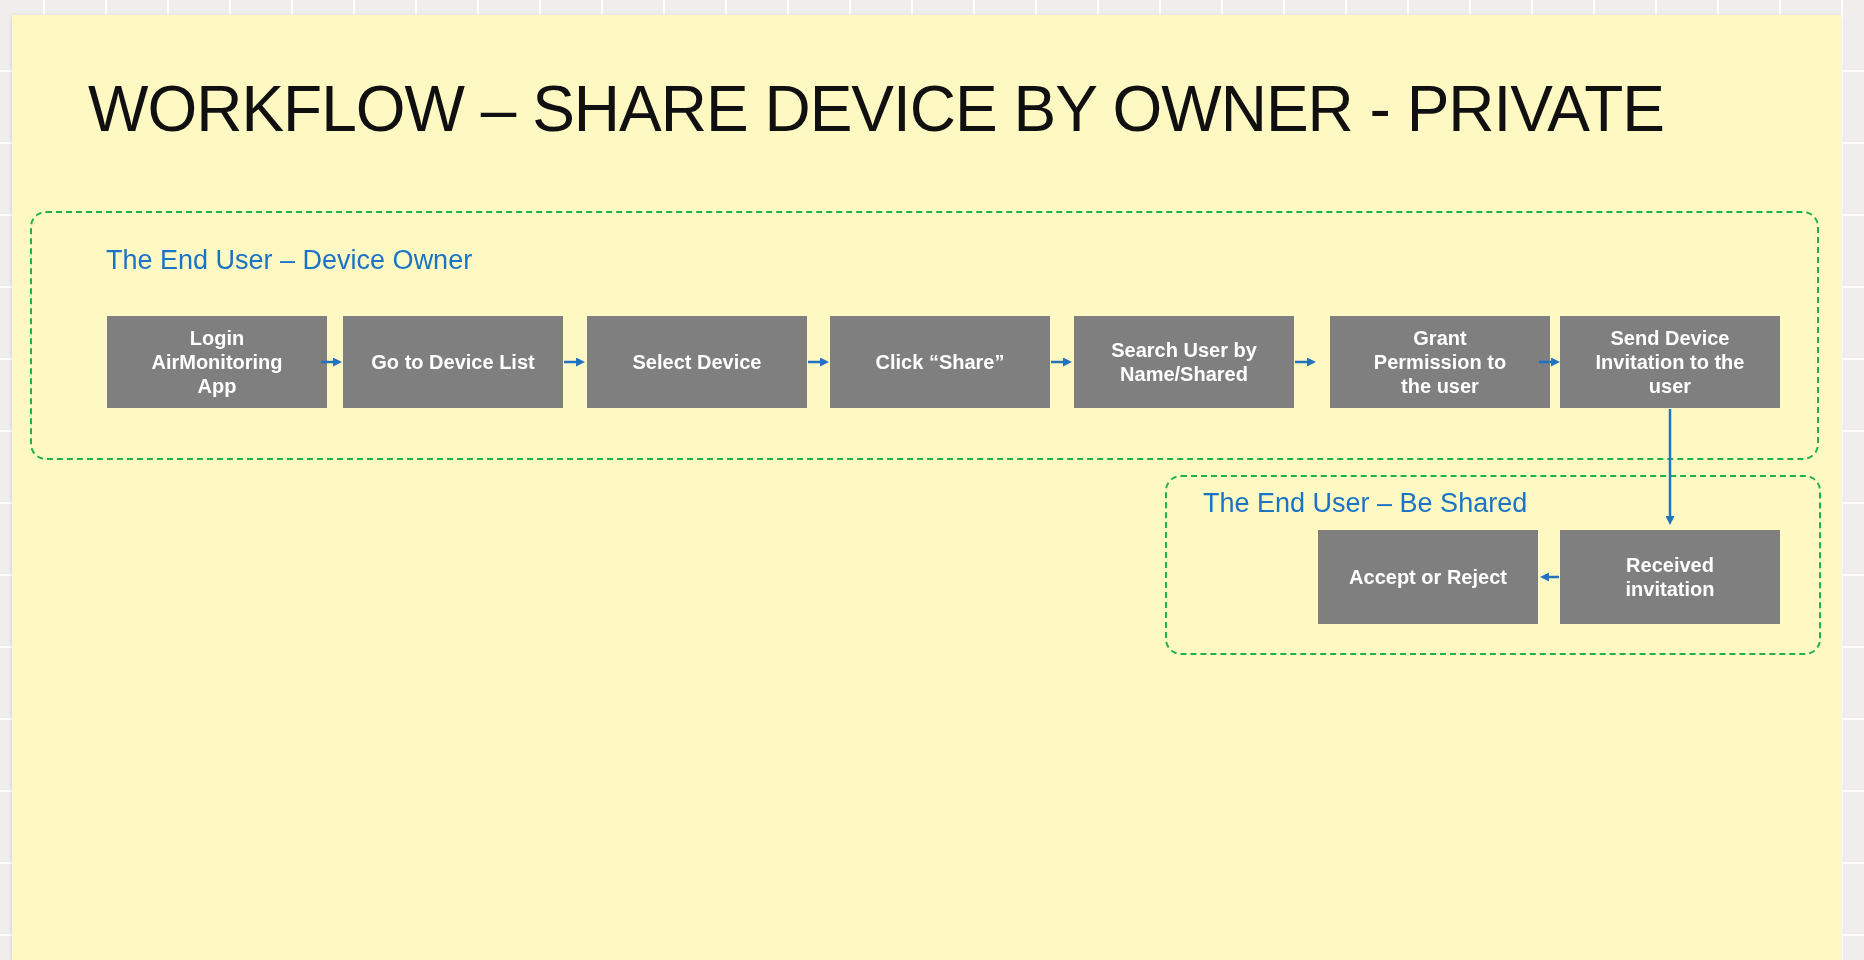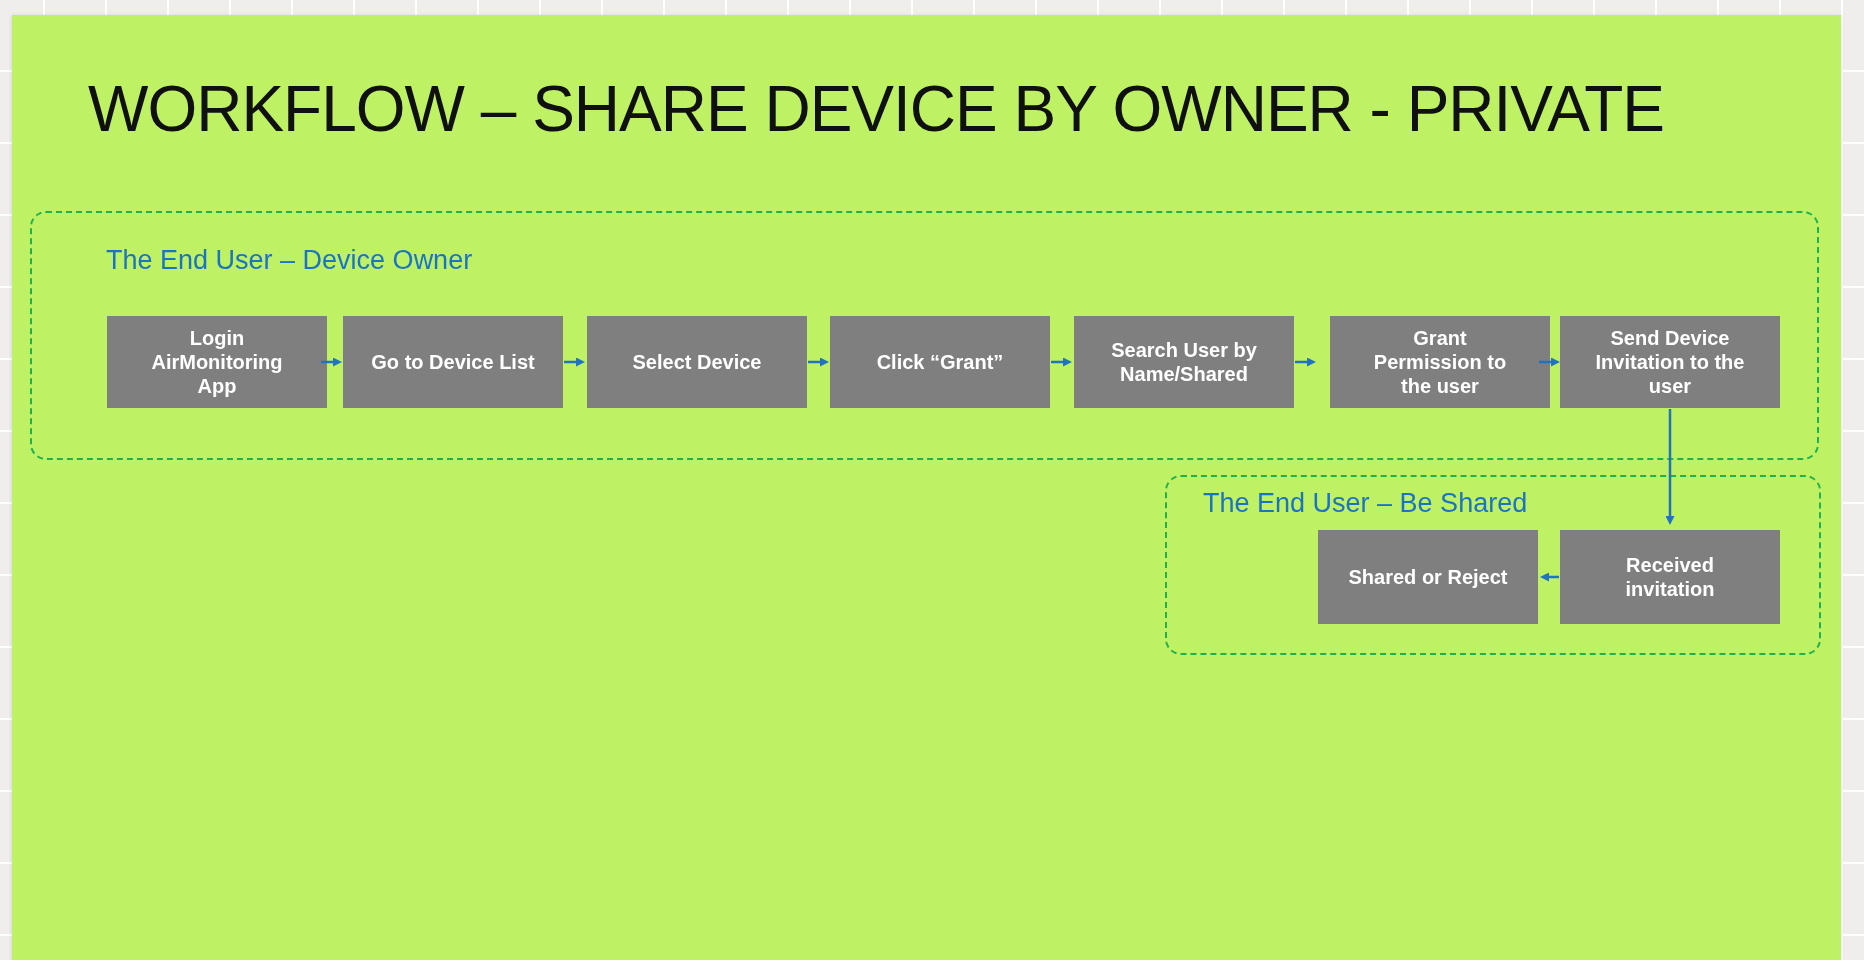--- a/index.html
+++ b/index.html
@@ -18,21 +18,21 @@
       linear-gradient(to bottom, #ffffff 2px, transparent 2px);
     background-size: 62px 100%, 100% 72px;
     background-position: 43px 0, 0 70px;
   }
   .slide {
     position: absolute;
     left: 12px;
     top: 15px;
     width: 1829px;
     height: 945px;
-    background: #bef264;
+    background: #fef9c3;
     box-shadow: 0 1px 4px rgba(0,0,0,0.14);
   }
   .slide-title {
     position: absolute;
     left: 76px;
     top: 58px;
     font-size: 64px;
     line-height: 72px;
     letter-spacing: -1px;
     font-weight: 400;
@@ -120,33 +120,33 @@
   <div class="group group-shared">
     <div class="group-label">The End User – Be Shared</div>
   </div>
 
   <div class="row-owner">
     <div class="step-box" style="left:95px">Login
 AirMonitoring
 App</div>
     <div class="step-box" style="left:331px">Go to Device List</div>
     <div class="step-box" style="left:575px">Select Device</div>
-    <div class="step-box" style="left:818px">Click “Grant”</div>
+    <div class="step-box" style="left:818px">Click “Share”</div>
     <div class="step-box" style="left:1062px">Search User by
 Name/Shared</div>
     <div class="step-box" style="left:1318px">Grant
 Permission to
 the user</div>
     <div class="step-box" style="left:1548px">Send Device
 Invitation to the
 user</div>
   </div>
 
   <div class="row-shared">
-    <div class="step-box" style="left:1306px">Shared or Reject</div>
+    <div class="step-box" style="left:1306px">Accept or Reject</div>
     <div class="step-box" style="left:1548px">Received
 invitation</div>
   </div>
 
   <svg class="arrows-overlay" viewBox="0 0 1829 945">
     <defs>
       <marker id="ah" markerWidth="9" markerHeight="9" refX="1" refY="4.5" orient="auto" markerUnits="userSpaceOnUse">
         <path d="M0,0 L9,4.5 L0,9 Z" fill="#2173c2"></path>
       </marker>
     </defs>

